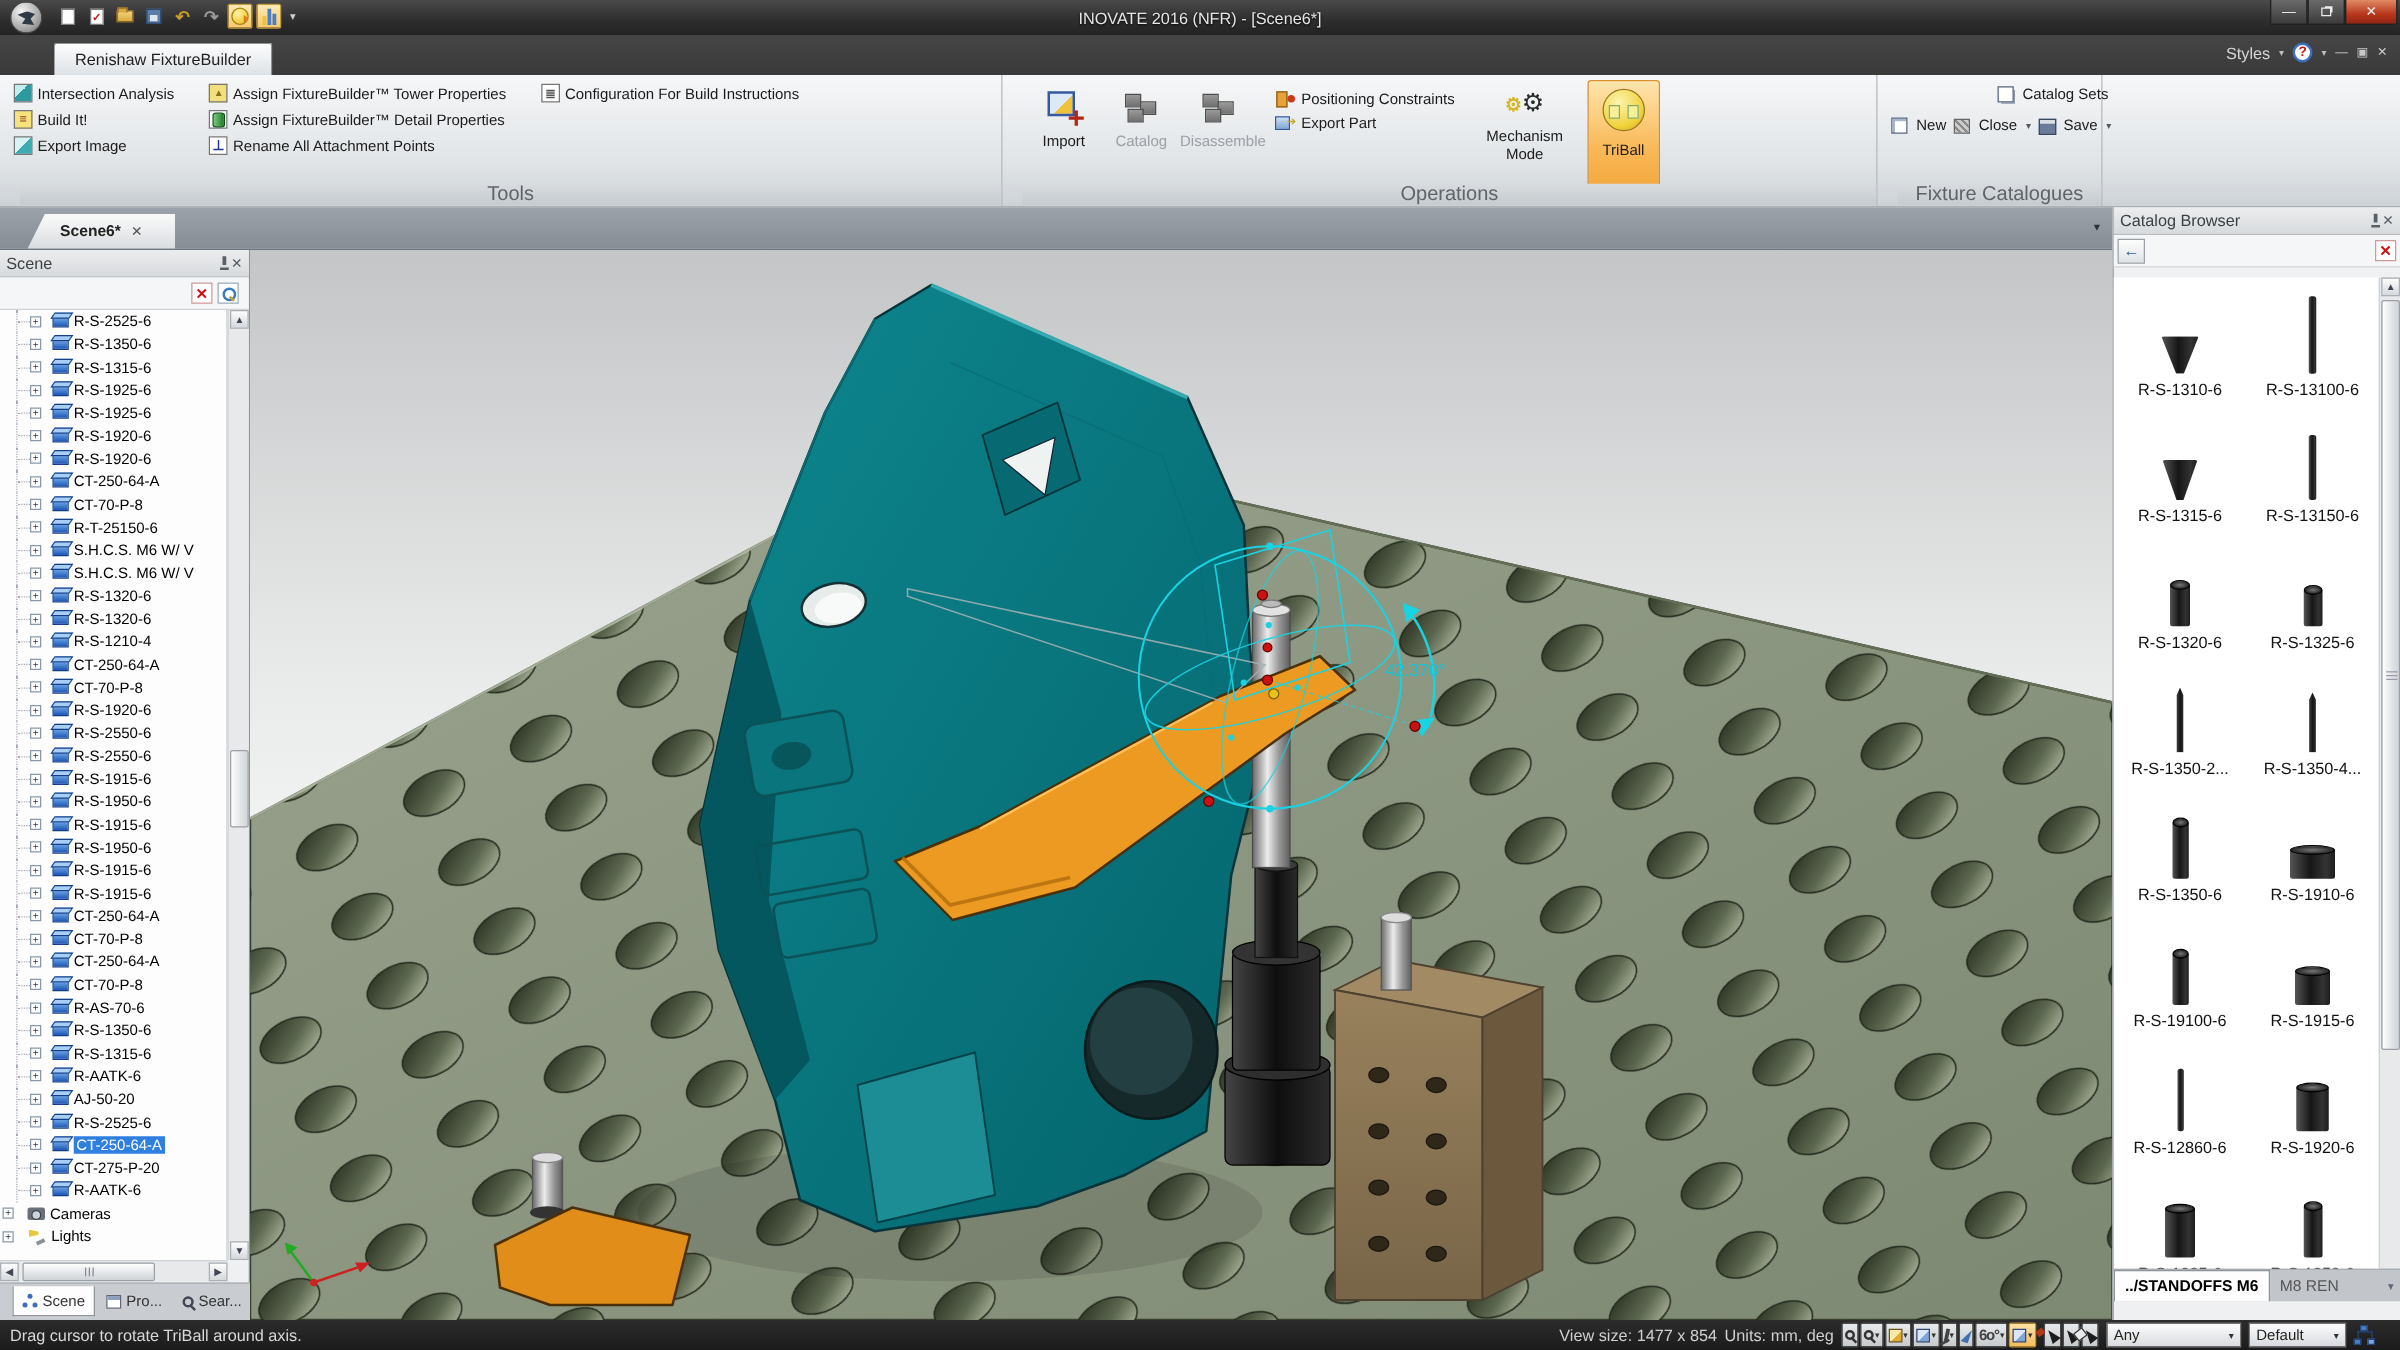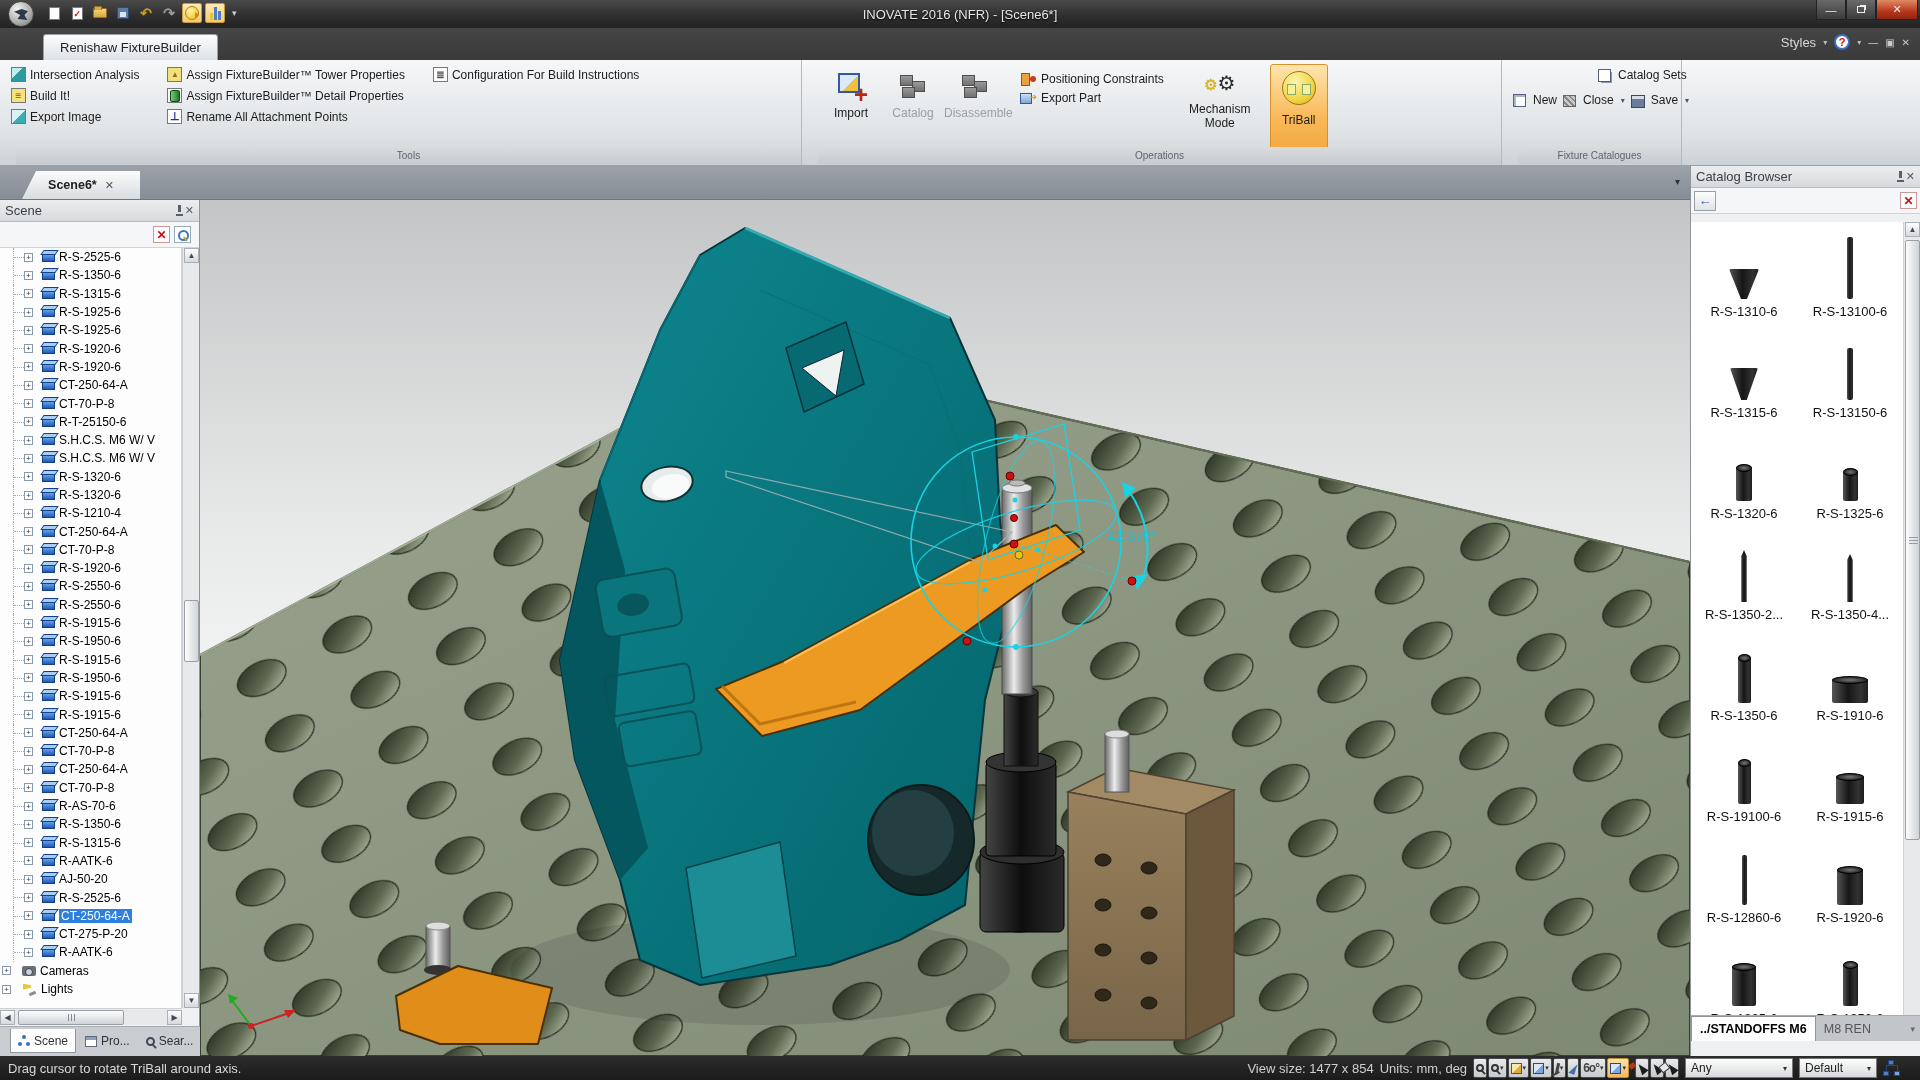--- a/index.html
+++ b/index.html
@@ -49,21 +49,21 @@
   .ribbon-right{position:absolute;right:10px;top:6px;display:flex;align-items:center;gap:7px;color:#d6d6d6;font-size:13px;}
   .chev{font-size:8px;color:#bbb;}
   .help-circle{width:16px;height:16px;border-radius:50%;background:#fff;border:2px solid #3a6ec0;
     color:#c11;font-weight:bold;font-size:11px;display:flex;align-items:center;justify-content:center;}
   .mini-winbtn{color:#c9c9c9;font-size:10px;}
 
   
   .ribbon-body{position:absolute;left:0;top:60px;width:1920px;height:106px;
     background:linear-gradient(#f6f7f8,#dfe3e6 70%,#cdd2d6);border-bottom:1px solid #9aa0a5;}
   .rgroup{position:absolute;top:0;height:105px;border-right:1px solid #b4b9be;padding-top:4px;}
-  .rgroup .group-label{position:absolute;bottom:1px;left:16px;right:0;text-align:center;font-size:10px;color:#5f646b;
+  .rgroup .group-label{position:absolute;bottom:1px;left:16px;right:0;text-align:center;font-size:16px;color:#5f646b;
     background:linear-gradient(#d8dcdf,#c6cbcf);height:17px;line-height:17px;}
   .g-tools{left:0;width:802px;}
   .tools-cols{display:flex;gap:18px;padding-left:6px;}
   .tcol{display:flex;flex-direction:column;}
   .tool-btn{display:flex;align-items:center;gap:4px;height:21px;padding:0 5px;font-size:12px;color:#1c1c1c;white-space:nowrap;}
   .ticon{width:15px;height:15px;border:1px solid #777;background:#fff;display:flex;align-items:center;justify-content:center;
     font-size:10px;font-weight:bold;flex:none;}
   .ic-intersect{background:linear-gradient(135deg,#bfeef0 40%,#2e9aa0 40%);color:#054;}
   .ic-build{background:#f5e27a;color:#a00;}
   .ic-build::before{content:'≡';color:#933;}

